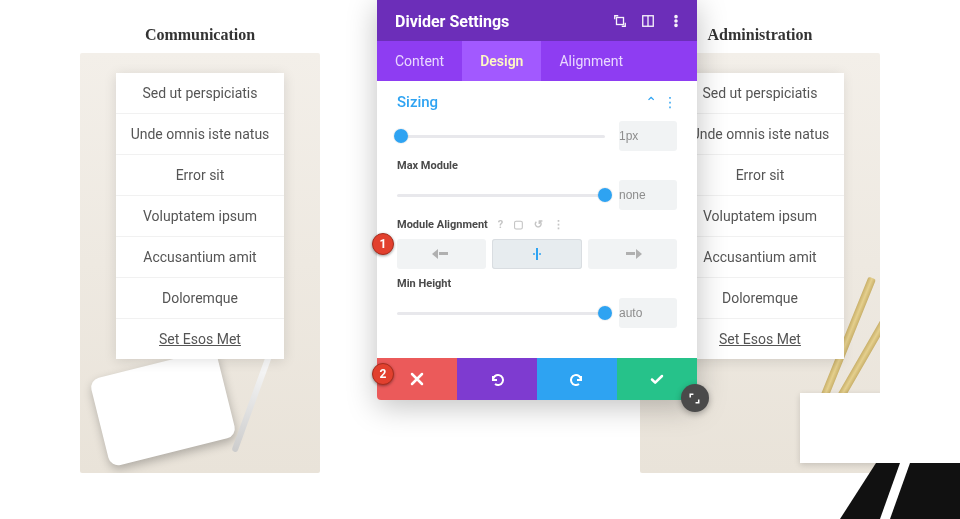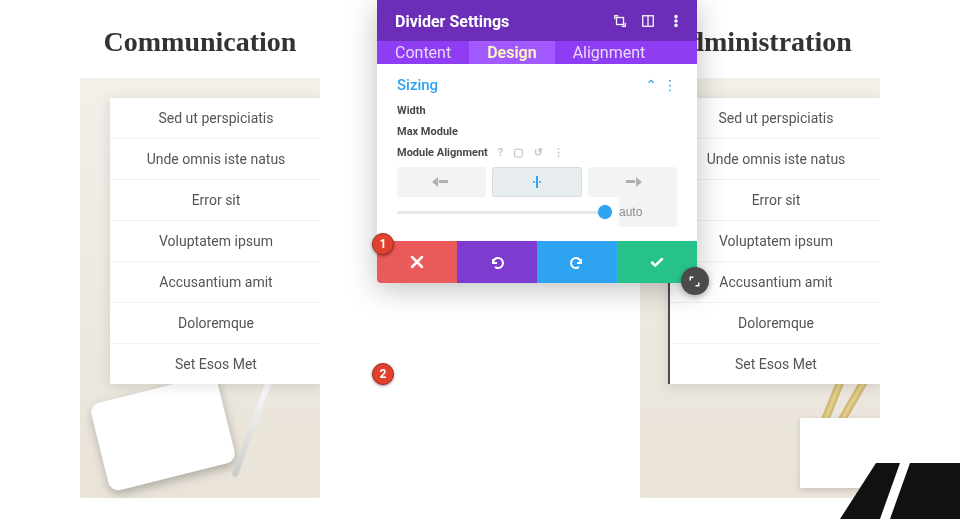--- a/index.html
+++ b/index.html
@@ -1,47 +1,47 @@
 <!DOCTYPE html>
 <html><head>
 <meta charset="utf-8">
 <style>
   * { margin: 0; padding: 0; box-sizing: border-box; }
   body { font-family: -apple-system, BlinkMacSystemFont, "Segoe UI", Roboto, sans-serif; width: 960px; height: 519px; overflow: hidden; position: relative; background: #fff; }
 
   
   .col-wrap { position: absolute; top: 26px; left: 0; right: 0; display: flex; justify-content: space-between; padding: 0 80px; }
   .col { width: 240px; text-align: center; }
-  .col-title { font-family: Georgia, "Times New Roman", serif; font-size: 28px; color: #333; margin-bottom: 20px; }
+  .col-title { font-family: Georgia, "Times New Roman", serif; font-size: 16px; color: #333; margin-bottom: 9px; }
   .col-img { position: relative; width: 240px; height: 420px; background: linear-gradient(180deg,#f3efe9,#e9e3d9); border-radius: 2px; overflow: hidden; }
-  .col-list { position: absolute; top: 20px; left: 50%; transform: translateX(-50%); width: 212px; background: #fff; box-shadow: 0 2px 12px rgba(0,0,0,.12); margin-left: 16px; }
+  .col-list { position: absolute; top: 20px; left: 50%; transform: translateX(-50%); width: 168px; background: #fff; box-shadow: 0 2px 12px rgba(0,0,0,.12); }
   .col-list li { list-style: none; padding: 12px 10px; border-bottom: 1px solid #f1f1f1; font-size: 14px; color: #555; }
-  .col-list li:last-child { border-bottom: none; }
+  .col-list li:last-child { border-bottom: none; text-decoration: underline; }
   .tablet { position: absolute; bottom: 20px; left: 18px; width: 130px; height: 90px; background: #fff; border-radius: 10px; transform: rotate(-14deg); box-shadow: 0 4px 10px rgba(0,0,0,.25); }
   .stylus { position: absolute; bottom: 18px; left: 170px; width: 6px; height: 110px; background: linear-gradient(#fff,#ccc); border-radius: 3px; transform: rotate(20deg); }
   .pen1 { position: absolute; bottom: 60px; right: 30px; width: 8px; height: 140px; background: linear-gradient(90deg,#c9b06a,#e5d08e,#c9b06a); transform: rotate(22deg); border-radius: 2px; }
   .pen2 { position: absolute; bottom: 50px; right: 10px; width: 8px; height: 140px; background: linear-gradient(90deg,#c9b06a,#e5d08e,#c9b06a); transform: rotate(30deg); border-radius: 2px; }
   .cal  { position: absolute; bottom: 10px; right: -20px; width: 100px; height: 70px; background: #fff; box-shadow: 0 2px 6px rgba(0,0,0,.15); }
   .col-right .col-list { box-shadow: -2px 2px 12px rgba(0,0,0,.12); }
   .col-right .col-list::before { content:""; position:absolute; left:-2px; top:0; bottom:0; width:2px; background:#4a4a4a; }
 
   
   .modal { position: absolute; top: 0; left: 377px; width: 320px; background: #fff; box-shadow: 0 6px 30px rgba(0,0,0,.25); border-radius: 4px; overflow: visible; }
   .m-header { background: #6c2eb9; color: #fff; padding: 12px 18px 10px; }
   .m-title { font-size: 16px; font-weight: 700; }
   .m-preset { font-size: 11px; opacity: .9; margin-top: 4px; cursor: pointer; }
   .m-headicons { position: absolute; top: 14px; right: 14px; display: flex; gap: 14px; }
   .hicon { width: 14px; height: 14px; display: inline-flex; align-items: center; justify-content: center; cursor: pointer; opacity: .95; }
   .hicon svg { width: 14px; height: 14px; stroke: #fff; fill: none; stroke-width: 1.5; }
 
   .m-tabs { background: #8e3df2; display: flex; }
-  .m-tab { flex: 0 0 auto; padding: 2px 18px; font-size: 16px; color: #e9d8ff; cursor: pointer; }
+  .m-tab { flex: 0 0 auto; padding: 12px 18px; font-size: 14px; color: #e9d8ff; cursor: pointer; }
   .m-tab.active { background: #a259ff; color: #fef9c3; font-weight: 600; }
 
-  .m-body { padding: 12px 20px 8px; }
+  .m-body { padding: 12px 20px 24px; }
   .sec-head { display: flex; align-items: center; justify-content: space-between; margin-bottom: 10px; }
   .sec-title { color: #2ea3f2; font-size: 15px; font-weight: 500; }
   .sec-controls { display: flex; gap: 6px; align-items: center; color: #2ea3f2; }
   .sec-controls span { cursor: pointer; font-size: 14px; }
   .v-dots { display: inline-block; line-height: 0; letter-spacing: 0; }
 
   .field-label { font-size: 11px; font-weight: 700; color: #4a4a4a; margin-top: 8px; margin-bottom: 8px; display: flex; align-items: center; gap: 10px; }
   .lab-icons { display: inline-flex; gap: 10px; color: #c5c5c5; font-size: 11px; }
   .lab-icons span { cursor: pointer; }
 
@@ -162,24 +162,37 @@
 
   <div class="m-body">
     <div class="sec-head">
       <span class="sec-title">Sizing</span>
       <span class="sec-controls">
         <span>⌃</span>
         <span class="v-dots">⋮</span>
       </span>
     </div>
 
-
-    <div class="field-label">Width</div>
+    <div class="field-row">
+      <div class="slider-wrap">
+        <div class="track"></div>
+          <div class="thumb" style="left:2%"></div>
+      </div>
+      <input class="value-box" value="1px" style="">
+    </div>
+
 
     <div class="field-label">Max Module</div>
+    <div class="field-row">
+      <div class="slider-wrap">
+        <div class="track"></div>
+          <div class="thumb" style="left:100%"></div>
+      </div>
+      <input class="value-box" value="none" style="">
+    </div>
 
     <div class="field-label">
       <span>Module Alignment</span>
       <span class="lab-icons">
         <span>?</span>
         <span>▢</span>
         <span>↺</span>
         <span>⋮</span>
       </span>
     </div>
@@ -196,20 +209,21 @@
             <i class="dot"></i>
           </span>
         </div>
       <div class="seg-btn">
           <span class="al-ico al-right">
             <span class="al-arrow"></span>
           </span>
         </div>
     </div>
 
+    <div class="field-label">Min Height</div>
     <div class="field-row">
       <div class="slider-wrap">
         <div class="track"></div>
           <div class="thumb" style="left:100%"></div>
       </div>
       <input class="value-box" value="auto" style="">
     </div>
   </div>
 
   <div class="m-footer">

